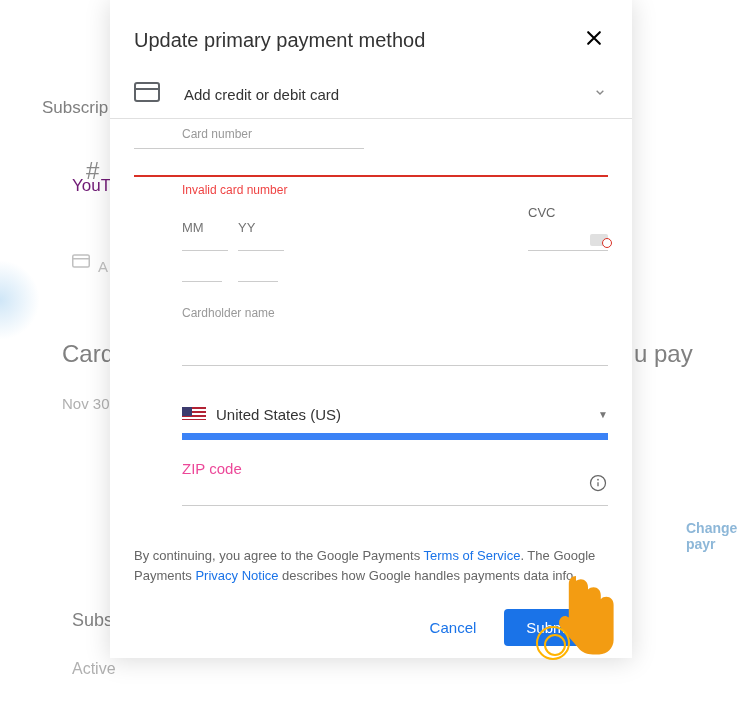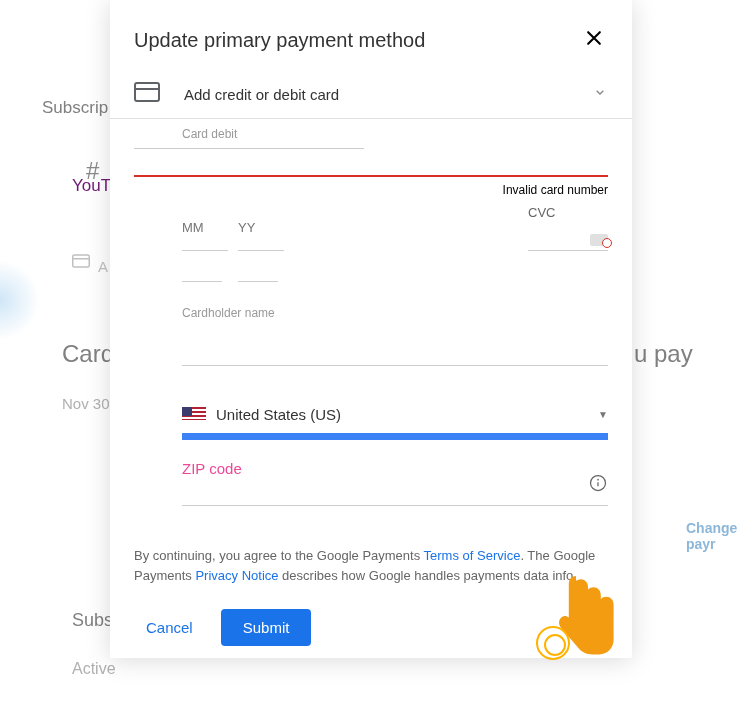--- a/index.html
+++ b/index.html
@@ -32,21 +32,21 @@
     .chevron-down { color: #888; }
 
     .card-body { padding: 8px 24px 0 24px; }
     .field-label-sm { font-size: 12px; color: #999; }
     
     .card-number-row { display: flex; align-items: flex-end; margin-top: 8px; margin-left: -48px; padding-left: 48px; position: relative; }
     .hash-icon { position: absolute; left: 0px; top: 8px; color: #888; font-size: 24px; font-weight: 300; }
     .card-number-field { flex: 1; }
     .card-num-input { width: 100%; border: none; border-bottom: 2px solid #d93025; background: transparent; font-size: 15px; padding: 4px 0; outline: none; }
     .half-underline { display:block; width:230px; height:1px; background:#ccc; position:relative; top:-1px;}
-    .error-text { color: #000000; font-size: 12px; margin-top: 6px; text-align: right; }
+    .error-text { color: #ef4444; font-size: 12px; margin-top: 6px; }
 
     .exp-cvc-row { display: flex; gap: 10px; margin-top: 8px; }
     .mm-input, .yy-input { width: 46px; border: none; border-bottom: 1px solid #ccc; background: transparent; font-size: 13px; color: #999; padding: 4px 0; outline: none; text-align: left; }
     .cvc-block { margin-left: auto; display: flex; flex-direction: column; align-items: flex-start; }
     .cvc-label { font-size: 13px; color: #666; }
     .cvc-ico-line { margin-top: 14px; display: flex; align-items:center; gap:4px; width:80px; border-bottom:1px solid #ccc; padding-bottom:4px; justify-content:flex-end;}
     .cvc-card { width:18px; height:12px; background:#e0e0e0; border-radius:2px; position: relative;}
     .cvc-card::after { content:""; position:absolute; right:-4px; bottom:-2px; width:8px;height:8px; border:1px solid #d93025; border-radius:50%; background:#fff;}
     .small-underlines { display:flex; gap:16px; margin-top:30px;}
     .small-underlines span { display:block; width:40px; height:1px; background:#ccc;}
@@ -60,21 +60,21 @@
     .country-label { font-size: 15px; color: #333; flex: 1; }
     .dropdown-caret { color: #777; font-size: 10px; }
 
     .zip-block { margin-top: 20px; position: relative; border-bottom: 1px solid #ccc; padding-bottom: 28px;}
     .zip-label { font-size: 15px; color: #ec4899; }
     .info-circle { position: absolute; right: 0; bottom: 8px; color: #666; }
 
     .legal-text { font-size: 13px; color: #666; padding: 40px 24px 0 24px; line-height: 1.5; }
     .legal-text a { color: #1a73e8; text-decoration: none; cursor:pointer; }
     
-    .actions { display: flex; justify-content: flex-start; gap: 16px; padding: 24px 24px 4px 24px; }
+    .actions { display: flex; justify-content: flex-end; gap: 16px; padding: 24px 37px 4px 24px; }
     .btn-cancel { background: none; border: none; color: #1a73e8; font-size: 15px; font-weight: 500; cursor: pointer; padding: 10px 12px; }
     .btn-submit { background: #1a73e8; border: none; color: #fff; font-size: 15px; font-weight: 500; cursor: pointer; padding: 10px 22px; border-radius: 4px; }
 
     
     .pointer-overlay { position: absolute; left: 540px; top: 568px; z-index: 20; pointer-events:none;}
     .pointer-hand { width: 80px; }
     .tap-ring { position:absolute; left:-4px; top:58px; width:34px; height:34px; border:2px solid #ffb300; border-radius:50%;}
     .tap-ring::after { content:""; position:absolute; left:6px; top:6px; width:18px; height:18px; border:2px solid #ffb300; border-radius:50%;}
   </style>
 </head>
@@ -119,21 +119,21 @@
     <span class="card-type-label">Add credit or debit card</span>
     <span class="chevron-down">
       <svg width="16" height="16" viewBox="0 0 24 24">
           <path d="M7 10 L12 15 L17 10" stroke="#888" stroke-width="2" fill="none"></path>
         </svg>
     </span>
   </div>
 
   <div class="card-body">
     <div style="margin-left:48px;">
-      <div class="field-label-sm">Card debit</div>
+      <div class="field-label-sm">Card number</div>
     </div>
     <div class="card-number-row">
       <span class="hash-icon">#</span>
       <div class="card-number-field" style="margin-left:0;">
         <span class="half-underline"></span>
         <input class="card-num-input" type="text" value="" style="">
       </div>
     </div>
     <div style="margin-left:48px;">
       <div class="error-text">Invalid card number</div>

